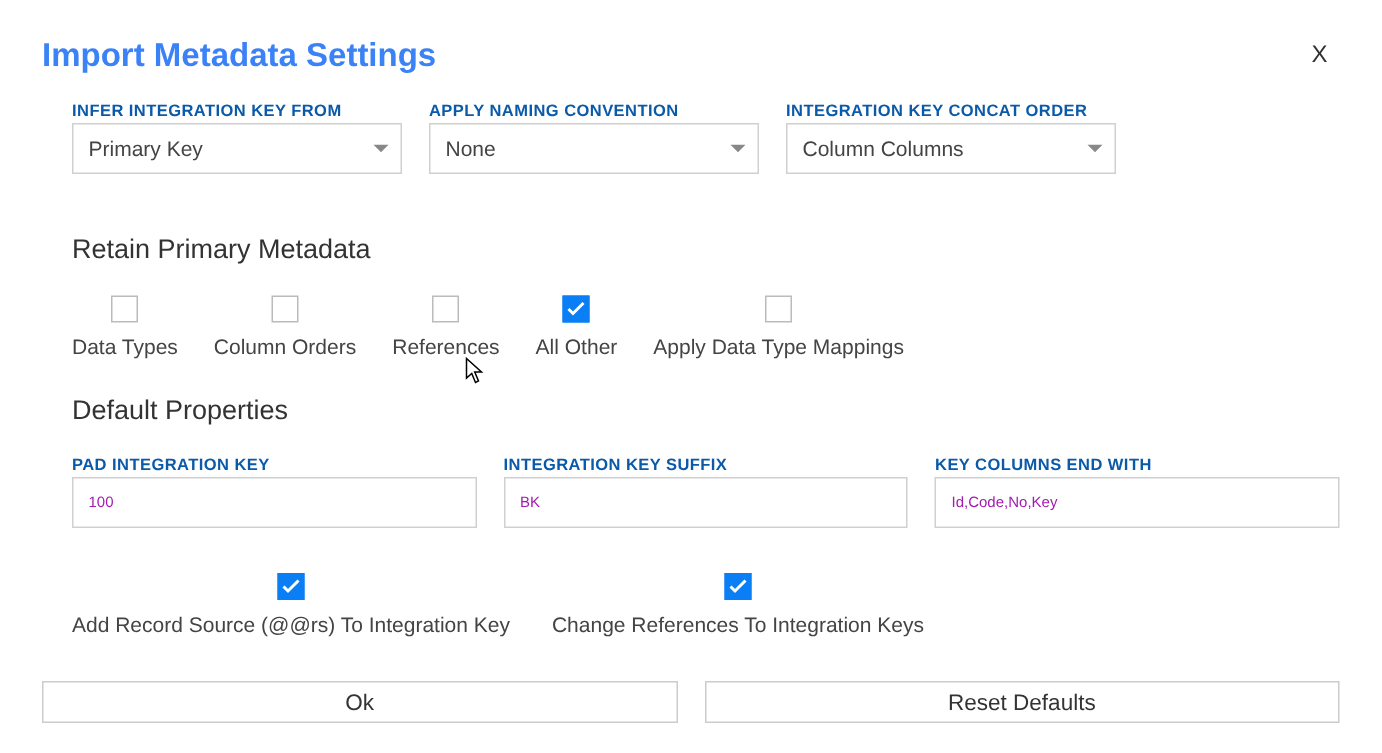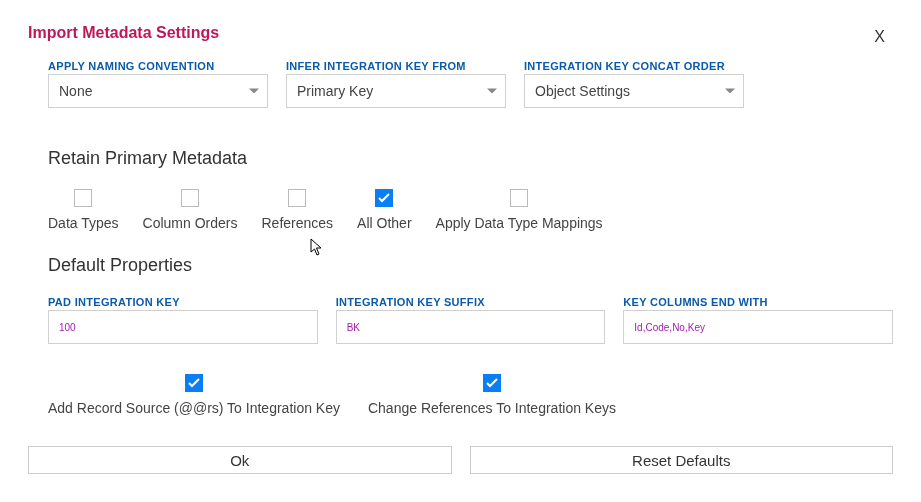--- a/index.html
+++ b/index.html
@@ -10,23 +10,23 @@
     color: #222;
     background: #fff;
     width: 921px;
     height: 502px;
     overflow: hidden;
     position: relative;
   }
   .dialog { padding: 24px 28px 20px 28px; }
   .title-row { display: flex; align-items: flex-start; justify-content: space-between; }
   .title {
-    font-size: 16px;
+    font-size: 22px;
     font-weight: 600;
-    color: #be185d;
+    color: #3b82f6;
     margin: 0 0 18px 0;
     text-align: right;
   }
   .close {
     font-size: 16px;
     color: #333;
     cursor: pointer;
     padding: 4px 8px;
     font-family: Arial, sans-serif;
     letter-spacing: 0;
@@ -168,37 +168,37 @@
 <body>
 
 <div class="dialog">
   <div class="title-row">
     <h1 class="title">Import Metadata Settings</h1>
     <span class="close">X</span>
   </div>
 
   <div class="selects-row">
     <div class="field">
+      <span class="field-label">INFER INTEGRATION KEY FROM</span>
+      <div class="select">
+        <span>Primary Key</span>
+        <span class="caret"></span>
+      </div>
+    </div>
+    <div class="field">
       <span class="field-label">APPLY NAMING CONVENTION</span>
       <div class="select">
         <span>None</span>
         <span class="caret"></span>
       </div>
     </div>
     <div class="field">
-      <span class="field-label">INFER INTEGRATION KEY FROM</span>
-      <div class="select">
-        <span>Primary Key</span>
-        <span class="caret"></span>
-      </div>
-    </div>
-    <div class="field">
       <span class="field-label">INTEGRATION KEY CONCAT ORDER</span>
       <div class="select">
-        <span>Object Settings</span>
+        <span>Column Columns</span>
         <span class="caret"></span>
       </div>
     </div>
   </div>
 
   <h2 class="section-heading">Retain Primary Metadata</h2>
 
   <div class="checkboxes-row">
     <div class="chk-item">
       <span class="chk"></span>

